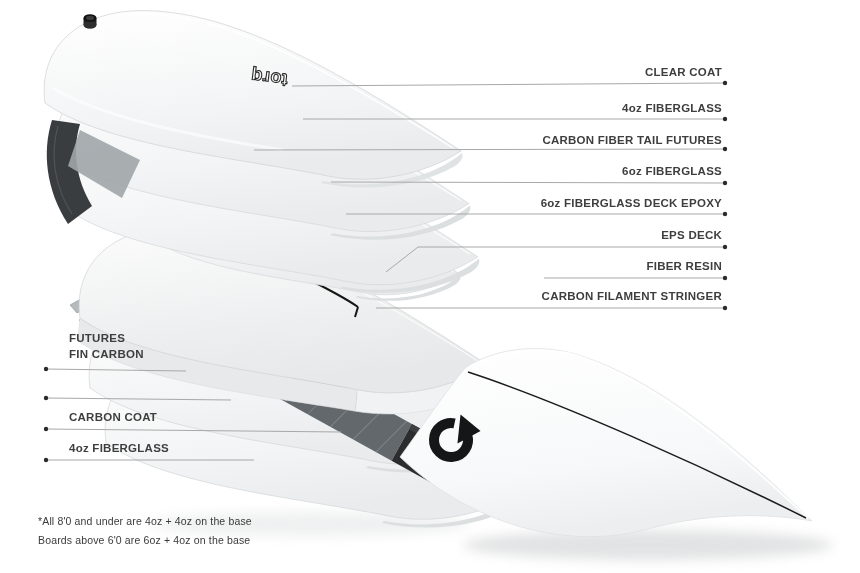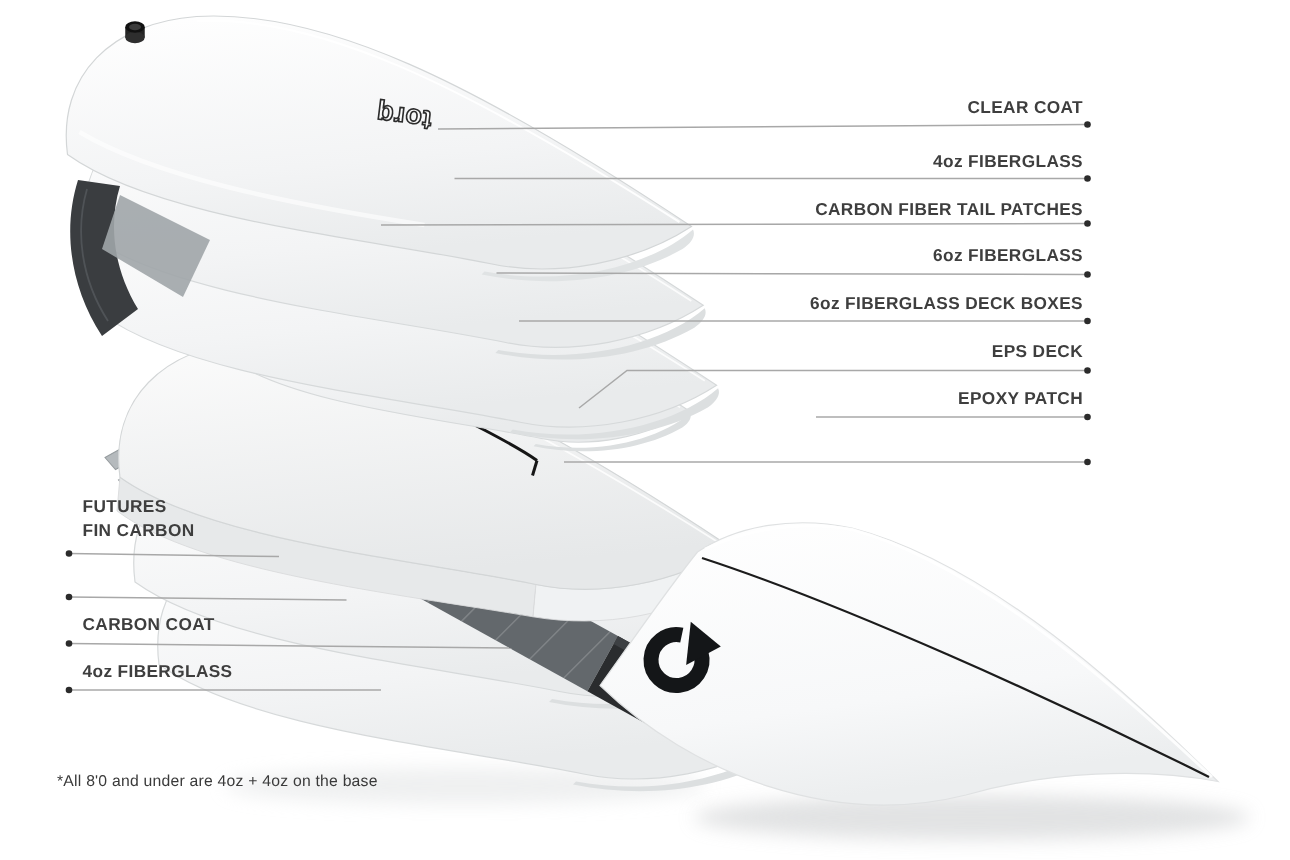--- a/index.html
+++ b/index.html
@@ -6,21 +6,21 @@
   .stage{
     position:relative;width:860px;height:573px;background:#ffffff;overflow:hidden;
     font-family:"Liberation Sans",sans-serif;
   }
   .stage svg{position:absolute;left:0;top:0;}
   .lbl{
     position:absolute;font-size:11.5px;line-height:14px;color:#3e3e3e;
     letter-spacing:.25px;white-space:nowrap;font-weight:700;
   }
   .lbl-r{right:138px;text-align:right;}
-  .lbl-l{left:55px;text-align:left;}
+  .lbl-l{left:69px;text-align:left;}
   .lbl sup{font-size:8px;letter-spacing:0;}
   .two-line{line-height:16px;}
   .footnote{
     position:absolute;left:38px;top:512px;font-size:10.5px;line-height:19px;
     color:#3a3a3a;letter-spacing:.15px;white-space:nowrap;
   }
 </style>
 </head>
 <body>
 
@@ -166,30 +166,32 @@
       <circle cx="725" cy="308" r="2.2"></circle>
       <circle cx="46" cy="369" r="2.2"></circle>
       <circle cx="46" cy="398" r="2.2"></circle>
       <circle cx="46" cy="429" r="2.2"></circle>
       <circle cx="46" cy="460" r="2.2"></circle>
     </g>
   </svg>
 
   <div class="lbl lbl-r" style="top:65px">CLEAR COAT</div>
   <div class="lbl lbl-r" style="top:101px">4oz FIBERGLASS</div>
-  <div class="lbl lbl-r" style="top:133px">CARBON FIBER TAIL PATCHES</div>
+  <div class="lbl lbl-r" style="top:133px">CARBON FIBER TAIL FUTURES</div>
   <div class="lbl lbl-r" style="top:164px">6oz FIBERGLASS</div>
-  <div class="lbl lbl-r" style="top:196px">6oz FIBERGLASS DECK BOXES</div>
+  <div class="lbl lbl-r" style="top:196px">6oz FIBERGLASS DECK EPOXY</div>
   <div class="lbl lbl-r" style="top:228px">EPS DECK</div>
-  <div class="lbl lbl-r" style="top:259px">EPOXY PATCH</div>
+  <div class="lbl lbl-r" style="top:259px">FIBER RESIN</div>
+  <div class="lbl lbl-r" style="top:289px">CARBON FILAMENT STRINGER</div>
 
   <div class="lbl lbl-l two-line" style="top:330px">
     <span>FUTURES</span><br>
     <span>FIN CARBON</span>
   </div>
   <div class="lbl lbl-l" style="top:410px">CARBON COAT</div>
   <div class="lbl lbl-l" style="top:441px">4oz FIBERGLASS</div>
 
   <div class="footnote">
     <span>*All 8'0 and under are 4oz + 4oz on the base</span><br>
+    <span>Boards above 6'0 are 6oz + 4oz on the base</span>
   </div>
 
 </div>
 
 </body></html>

